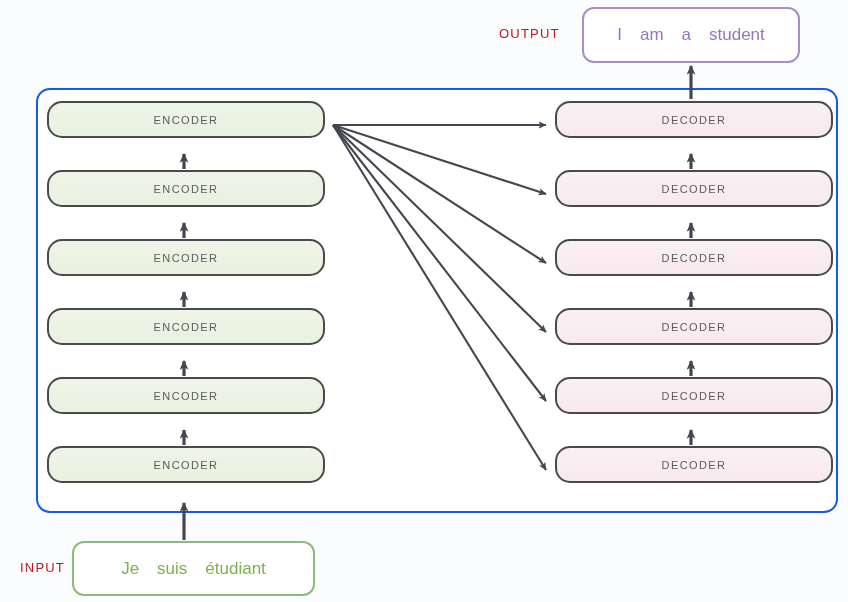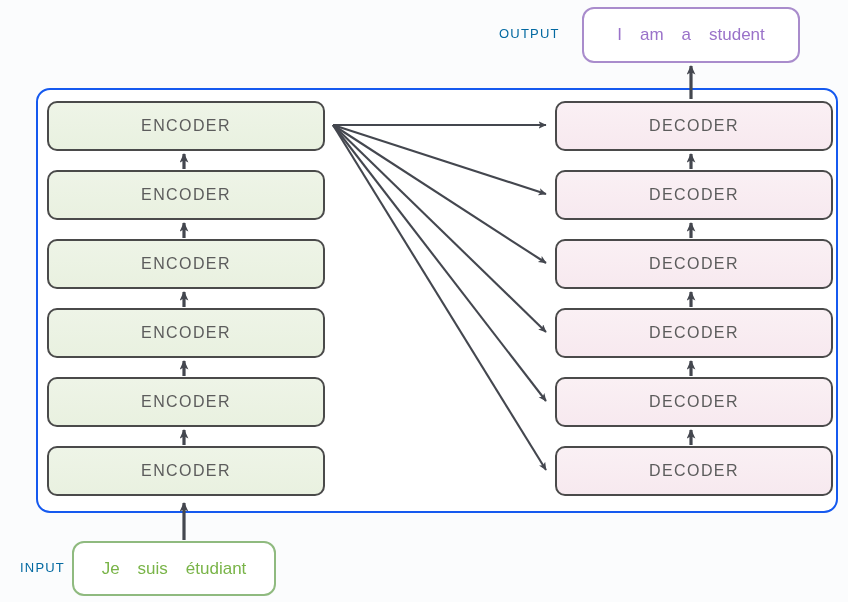--- a/index.html
+++ b/index.html
@@ -40,29 +40,29 @@
     top: 0;
     width: 278px;
   }
   #encoder-stack { left: 9px; }
   #decoder-stack { left: 517px; }
 
   .block {
     position: absolute;
     left: 0;
     width: 278px;
-    height: 50px;
+    height: 37px;
     box-sizing: border-box;
     border: 2.2px solid #4a4a4a;
-    border-radius: 10px;
+    border-radius: 15px;
     display: flex;
     align-items: center;
     justify-content: center;
     letter-spacing: 1.4px;
-    font-size: 16px;
+    font-size: 11px;
     color: #5c5c5c;
   }
   .encoder-block {
     background: linear-gradient(180deg, #eef4e7 0%, #e9f1e0 100%);
   }
   .decoder-block {
     background: linear-gradient(180deg, #faf0f4 0%, #f7e9ef 100%);
     text-align: center;
   }
 
@@ -80,42 +80,42 @@
   #output-box {
     left: 582px;
     top: 7px;
     width: 218px;
     height: 56px;
     border: 2px solid #a98ccc;
   }
   #input-box {
     left: 72px;
     top: 541px;
-    width: 204px;
+    width: 243px;
     height: 55px;
     border: 2px solid #8fba7f;
   }
   .token-row {
     display: flex;
     align-items: center;
     justify-content: center;
     gap: 18px;
     width: 100%;
     padding: 0 10px;
     box-sizing: border-box;
   }
   .token-out { color: #9a72c9; }
   .token-in  { color: #79b448; }
 
   
   .io-label {
     position: absolute;
     font-size: 13px;
     letter-spacing: 1.2px;
-    color: #0369a1;
+    color: #b91c1c;
   }
   #output-label { left: 499px; top: 26px; }
   #input-label  { left: 20px;  top: 560px; }
 
   
   .overlay {
     position: absolute;
     left: 0; top: 0;
     width: 848px;
     height: 602px;

